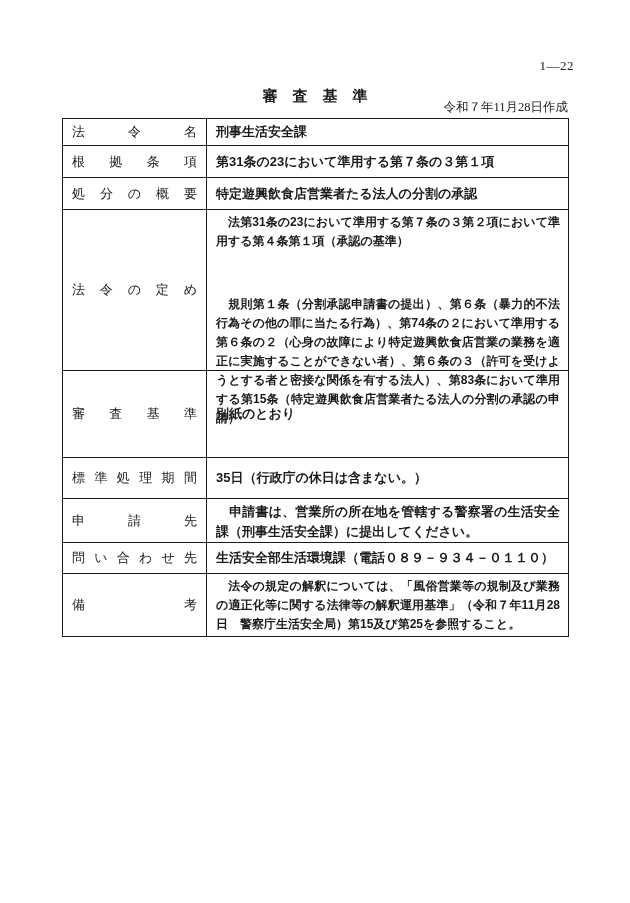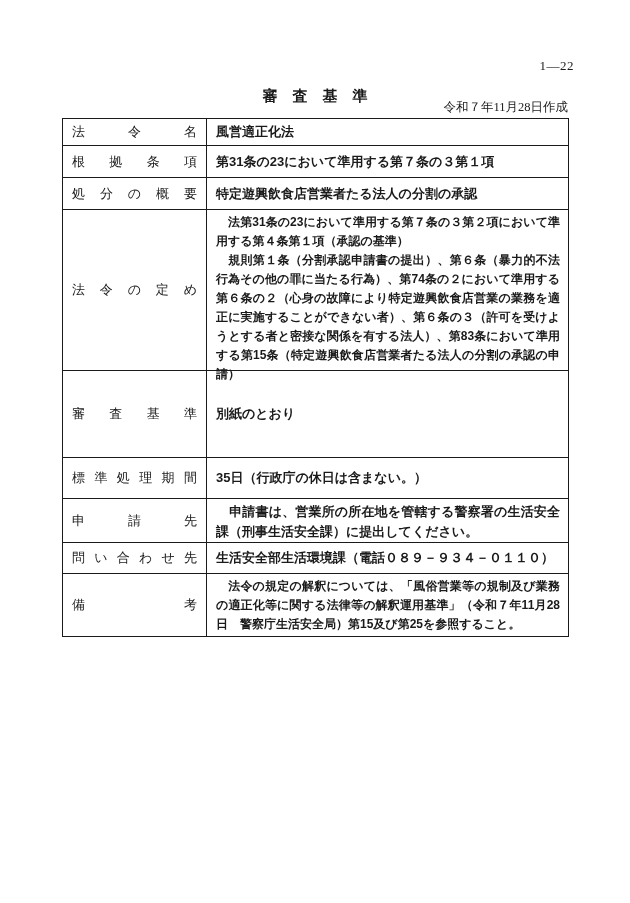--- a/index.html
+++ b/index.html
@@ -60,21 +60,21 @@
     flex: 1;
     padding: 0 8px 0 9px;
     display: flex;
     flex-direction: column;
     justify-content: center;
     font-family: "Liberation Sans", "DejaVu Sans", sans-serif;
     font-weight: bold;
     font-size: 13px;
     line-height: 18px;
   }
-  .value-cell.top { justify-content: flex-start; padding-top: 3px; }
+  .value-cell.top { justify-content: flex-start; padding-top: 3px; gap: 44px; }
   .value-cell.small { font-size: 12px; line-height: 19px; text-align: justify; }
   .value-cell p { margin: 0; }
   
   .r0 { height: 26px; }
   .r1 { height: 31px; }
   .r2 { height: 31px; }
   .r3 { height: 29px; }
   .r4 { height: 160px; }
   .r5 { height: 86px; }
   .r6 { height: 40px; }
@@ -99,21 +99,21 @@
   <div class="criteria-table">
 
     <div class="row r0">
       <div class="label-cell">
           <span class="lbl" data-justify="distribute">
             <span>法</span>
             <span>令</span>
             <span>名</span>
           </span>
         </div>
-      <div class="value-cell">風営適正化法</div>
+      <div class="value-cell">刑事生活安全課</div>
     </div>
 
     <div class="row r1">
       <div class="label-cell">
           <span class="lbl" data-justify="distribute">
             <span>根</span>
             <span>拠</span>
             <span>条</span>
             <span>項</span>
           </span>

